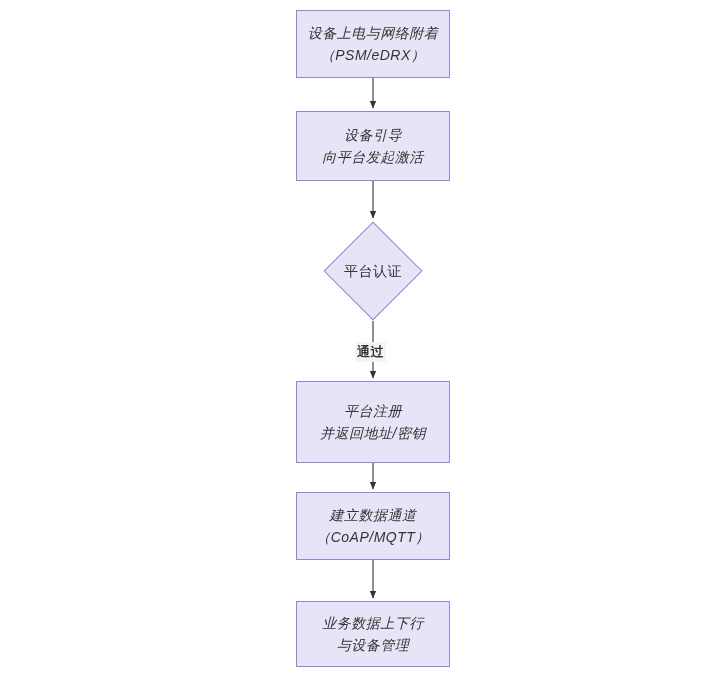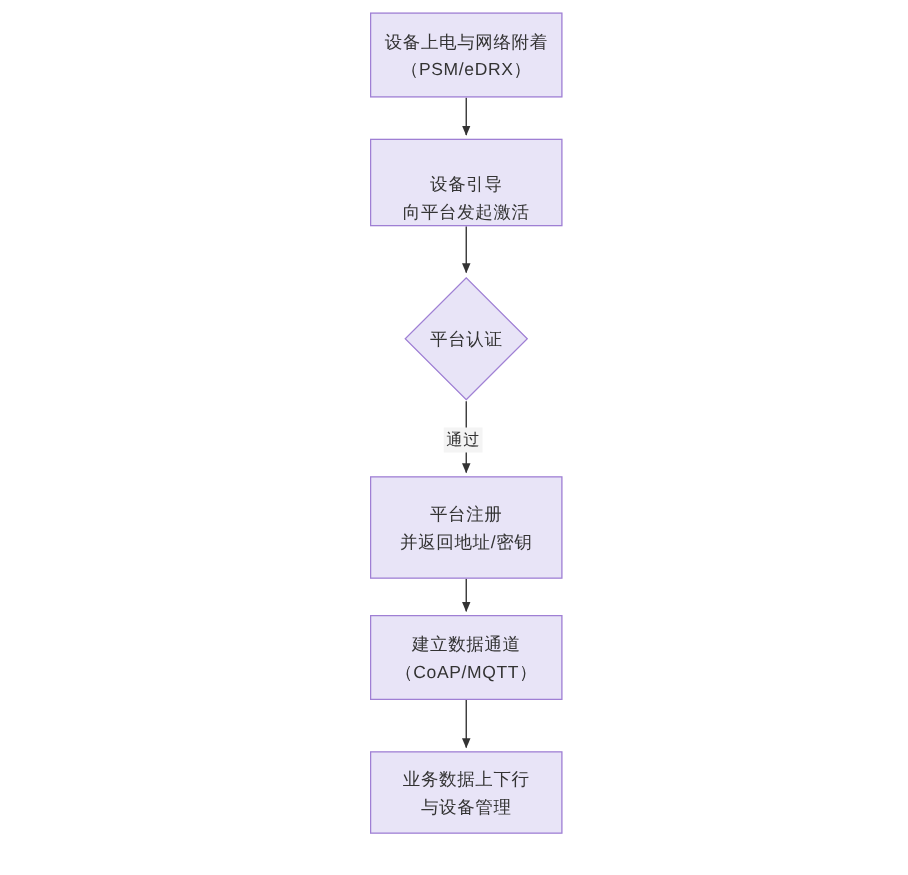--- a/index.html
+++ b/index.html
@@ -33,20 +33,21 @@
     display: flex;
     flex-direction: column;
     align-items: center;
     justify-content: center;
     white-space: pre-line;
     letter-spacing: 0.5px;
   }
   .node-label {
     display: block;
     white-space: pre-line;
+    font-style: italic;
   }
   .decision-wrap {
     position: absolute;
     width: 100px;
     height: 100px;
   }
   .decision-shape {
     position: absolute;
     left: 50%;
     top: 50%;
@@ -77,20 +78,21 @@
   .edge-label {
     position: absolute;
     background: #f4f4f4;
     color: #333333;
     font-size: 13px;
     line-height: 18px;
     padding: 1px 2px;
     text-align: left;
     letter-spacing: 0.5px;
     white-space: nowrap;
+    font-weight: bold;
   }
   svg.edges {
     position: absolute;
     left: 0;
     top: 0;
     width: 726px;
     height: 700px;
     pointer-events: none;
   }
 </style>
@@ -110,21 +112,21 @@
     <line x1="373" y1="321" x2="373" y2="378" stroke="#333333" stroke-width="1.1" marker-end="url(#arrowhead)"></line>
     <line x1="373" y1="452" x2="373" y2="489" stroke="#333333" stroke-width="1.1" marker-end="url(#arrowhead)"></line>
     <line x1="373" y1="560" x2="373" y2="598" stroke="#333333" stroke-width="1.1" marker-end="url(#arrowhead)"></line>
   </svg>
 
   <div class="node" style="left:296px; top:10px; width:154px; height:68px;">
     <span class="node-label">设备上电与网络附着
 （PSM/eDRX）</span>
   </div>
 
-  <div class="node" style="left:296px; top:111px; width:154px; height:70px;justify-content:flex-end;">
+  <div class="node" style="left:296px; top:111px; width:154px; height:70px;">
     <span class="node-label">设备引导
 向平台发起激活</span>
   </div>
 
   <div class="decision-wrap" style="left:323px; top:221px;">
     <div class="decision-shape"></div>
     <div class="decision-text">平台认证</div>
   </div>
 
   <div class="edge-label" style="left:355px; top:342px;">通过</div>

